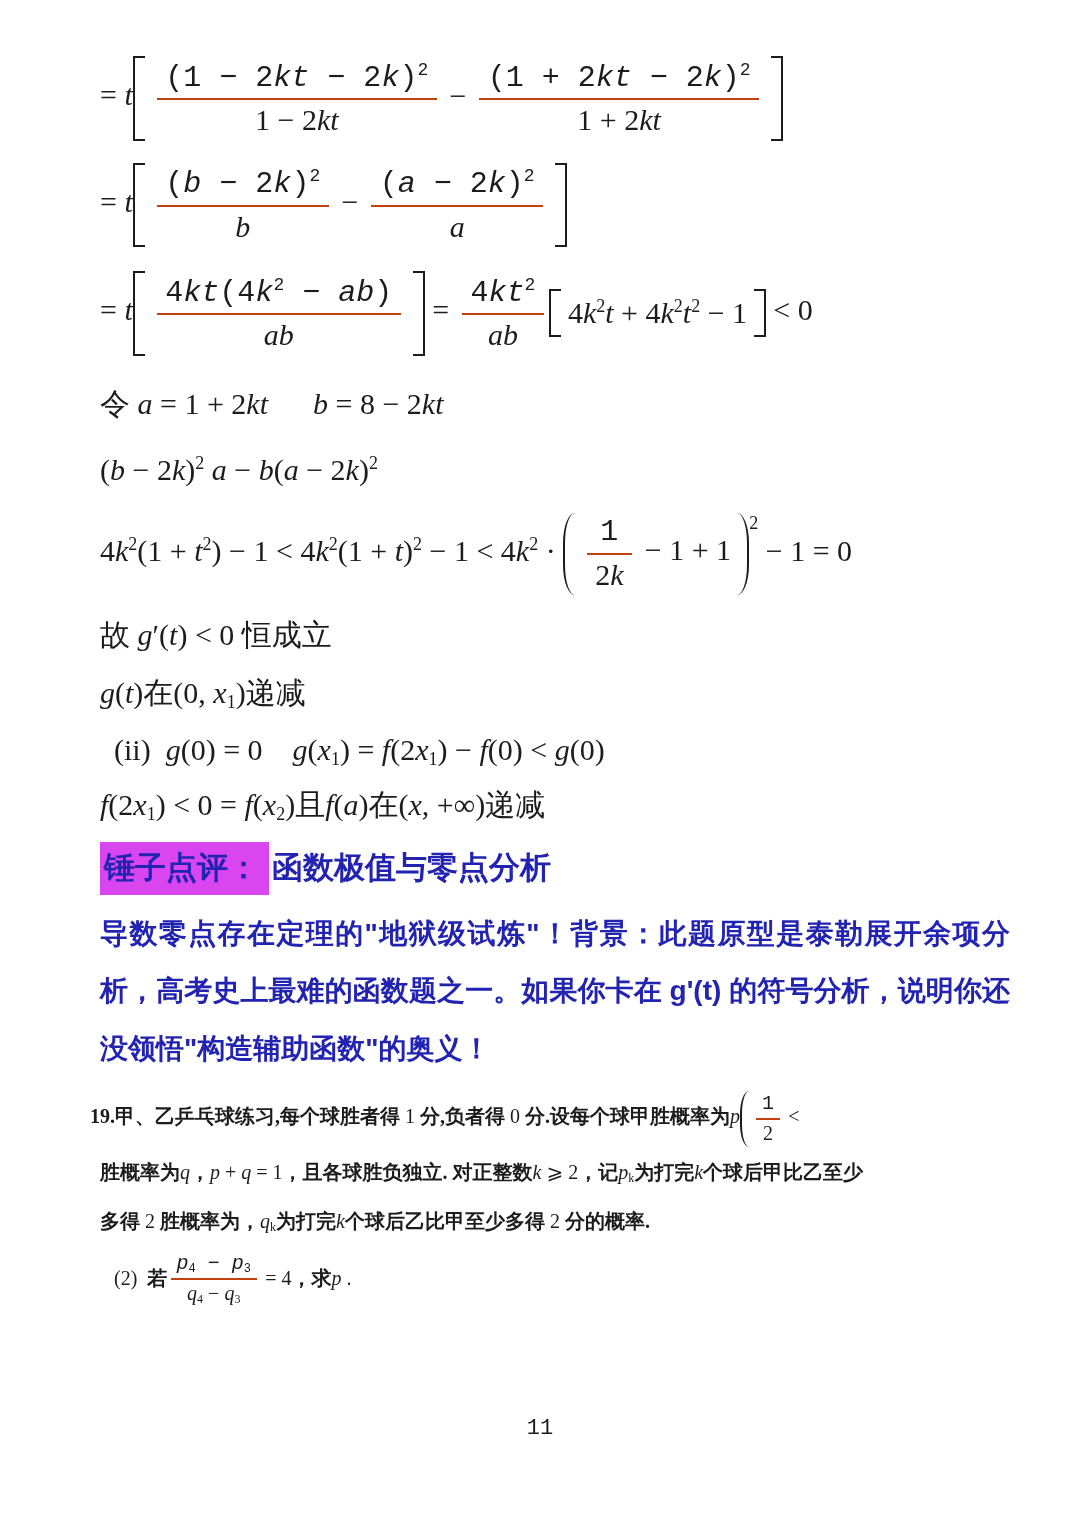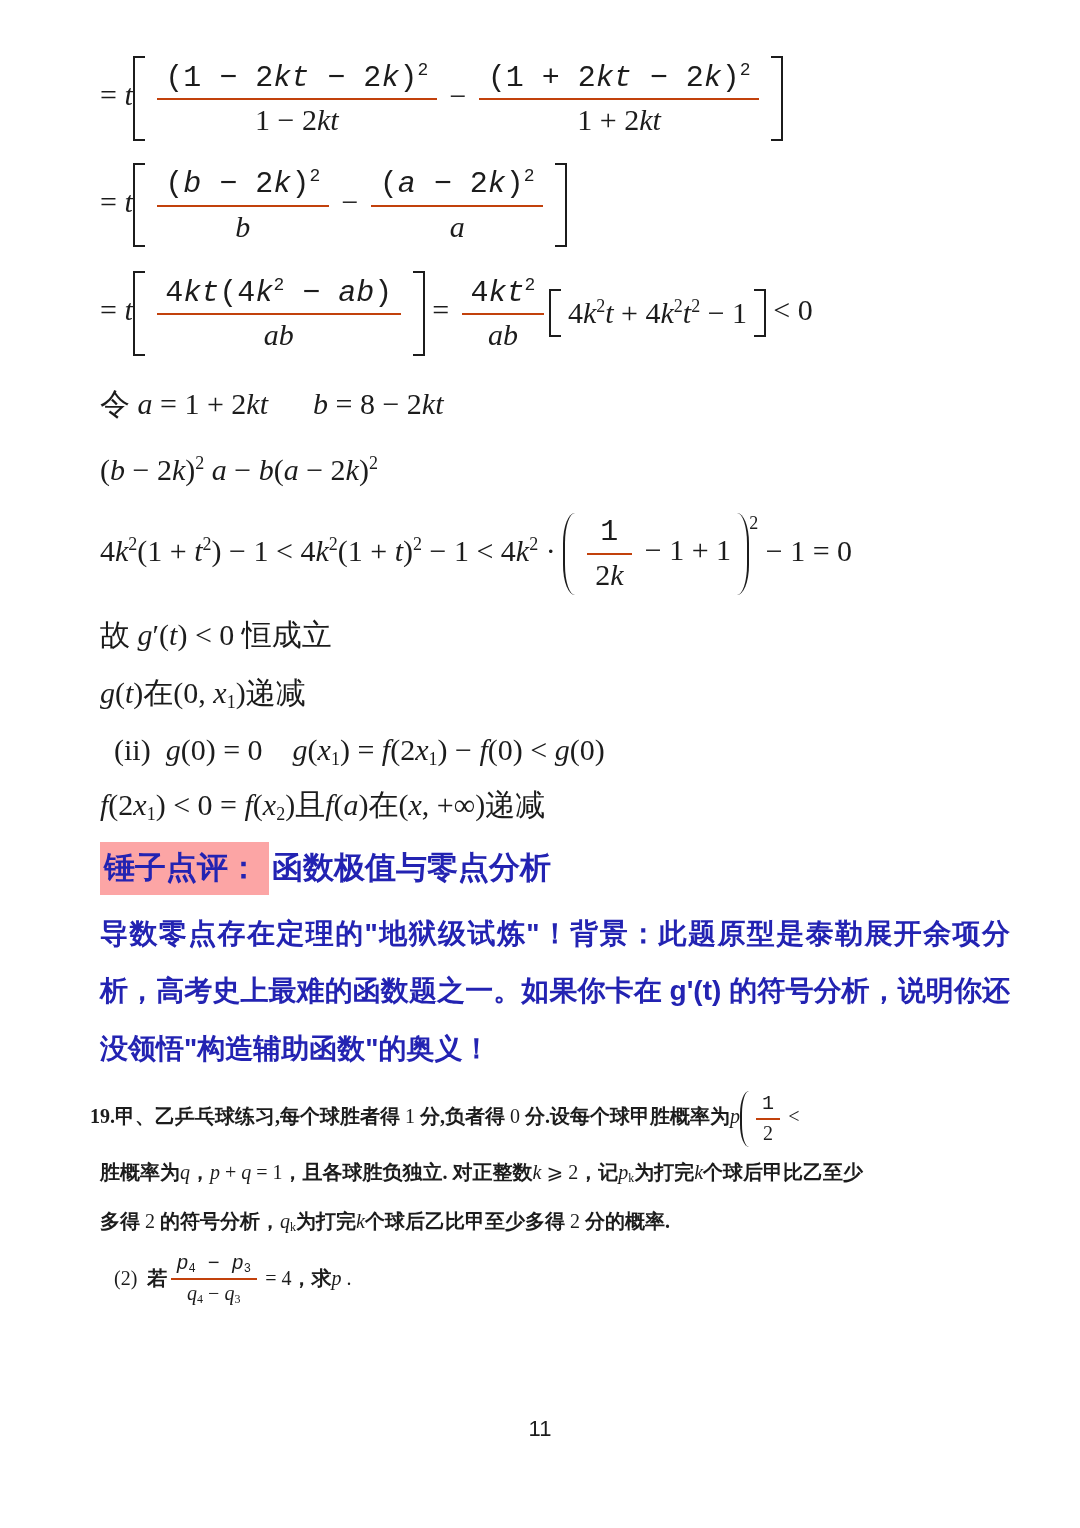--- a/index.html
+++ b/index.html
@@ -39,38 +39,38 @@
   .l-f7{margin-bottom:18px;}
   .l-f8{margin-bottom:16px;}
   .l-f9{margin-bottom:14px;padding-left:14px;}
   .l-f10{margin-bottom:16px;}
   .l-f11{margin-bottom:20px;}
   
   .comment-head{
     font-family:"Liberation Sans","DejaVu Sans",sans-serif;font-weight:bold;
     font-size:31px;color:#2323b2;margin-bottom:10px;
   }
-  .hl{background:#fca5a5;padding:5px 10px 6px 4px;display:inline-block;}
+  .hl{background:#d946ef;padding:5px 10px 6px 4px;display:inline-block;}
   .comment-title{margin-left:3px;}
   .comment-body{
     font-family:"Liberation Sans","DejaVu Sans",sans-serif;font-weight:bold;
     font-size:28px;color:#2323b2;line-height:2.05;text-align:justify;
     margin-bottom:14px;width:100%;
   }
   
   .prob{font-size:20px;}
   .l-f12{margin-left:-10px;margin-bottom:12px;}
   .l-f13{margin-bottom:22px;}
   .l-f14{margin-bottom:18px;}
   .l-f15{margin-bottom:12px;padding-left:14px;}
   .l-f16{padding-left:14px;}
   
   .page-number{
     position:absolute;left:0;right:0;top:1416px;text-align:center;
-    font-size:22px;font-family:Liberation Sans, sans-serif;color:#1c1c1c;
+    font-size:22px;font-family:Liberation Mono, monospace;color:#1c1c1c;
   }
 </style>
 </head>
 <body>
 
 <div class="page">
 
   <div class="math-line l-f1"><span class="mr">= </span><span class="mi">t</span><span class="brw">
         <span class="br">
           <span class="dlm sq-o"></span>
@@ -120,17 +120,17 @@
     <div class="comment-body">导数零点存在定理的"地狱级试炼"！背景：此题原型是泰勒展开余项分析，高考史上最难的函数题之一。如果你卡在 g'(t) 的符号分析，说明你还没领悟"构造辅助函数"的奥义！</div>
   </div>
 
   <div class="math-line prob l-f12"><span class="mb">19.</span><span class="zhb">甲、乙乒乓球练习,每个球胜者得</span><span class="mr"> 1 </span><span class="zhb">分,负者得</span><span class="mr"> 0 </span><span class="zhb">分.设每个球甲胜概率为</span><span class="mi">p</span><span class="brw">
         <span class="br">
           <span class="dlm p-o"></span>
           <span class="brk"><span class="frac"><span class="num"><span class="mr">1</span></span><span class="den"><span class="mr">2</span></span></span><span class="mr"> &lt; </span></span>
         </span>
       </span></div>
   <div class="math-line prob l-f13"><span class="zhb">胜概率为</span><span class="mi">q</span><span class="zhb">，</span><span class="mi">p</span><span class="mr"> + </span><span class="mi">q</span><span class="mr"> = 1</span><span class="zhb">，且各球胜负独立. 对正整数</span><span class="mi">k</span><span class="mr"> ⩾ 2</span><span class="zhb">，记</span><span class="mi">p</span><span class="msub">k</span><span class="zhb">为打完</span><span class="mi">k</span><span class="zhb">个球后甲比乙至少</span></div>
-  <div class="math-line prob l-f14"><span class="zhb">多得</span><span class="mr"> 2 </span><span class="zhb">的符号分析，</span><span class="mi">q</span><span class="msub">k</span><span class="zhb">为打完</span><span class="mi">k</span><span class="zhb">个球后乙比甲至少多得</span><span class="mr"> 2 </span><span class="zhb">分的概率.</span></div>
+  <div class="math-line prob l-f14"><span class="zhb">多得</span><span class="mr"> 2 </span><span class="zhb">胜概率为，</span><span class="mi">q</span><span class="msub">k</span><span class="zhb">为打完</span><span class="mi">k</span><span class="zhb">个球后乙比甲至少多得</span><span class="mr"> 2 </span><span class="zhb">分的概率.</span></div>
   <div class="math-line prob l-f16"><span class="mr">(2) </span><span class="zhb">若</span><span class="frac"><span class="num"><span class="mi">p</span><span class="msub">4</span><span class="mr"> − </span><span class="mi">p</span><span class="msub">3</span></span><span class="den"><span class="mi">q</span><span class="msub">4</span><span class="mr"> − </span><span class="mi">q</span><span class="msub">3</span></span></span><span class="mr"> = 4</span><span class="zhb">，求</span><span class="mi">p</span><span class="mr"> .</span></div>
 
   <div class="page-number">11</div>
 </div>
 
 </body></html>

